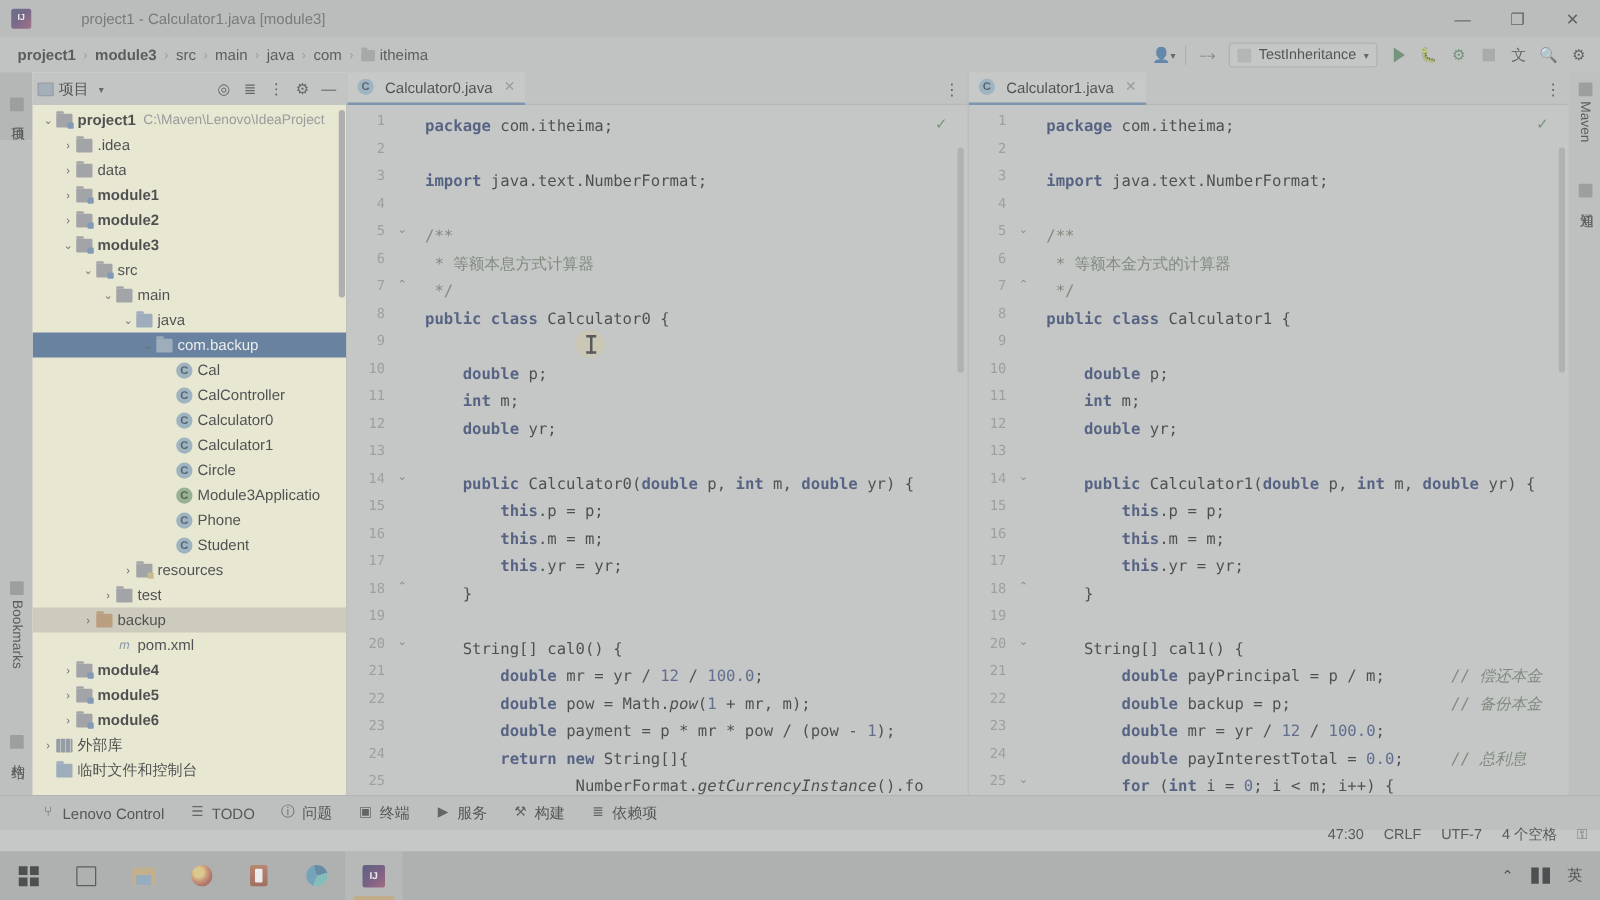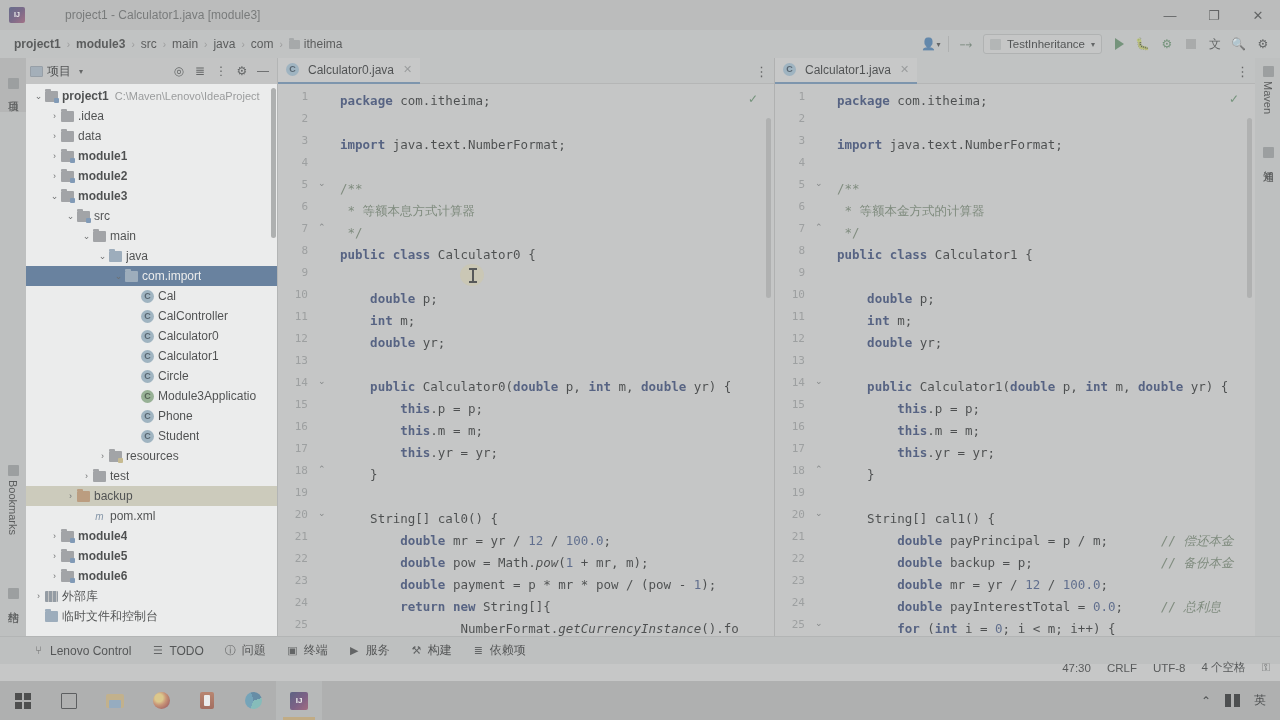--- a/index.html
+++ b/index.html
@@ -95,21 +95,21 @@
     writing-mode: vertical-rl; text-orientation: mixed;
     font-size: 11px; color: #2f3234; text-align: center;
     display: flex; align-items: center; justify-content: center; gap: 4px;
   }
   .vtab.sel { background: #b0b2b2; }
   .vicon { width: 11px; height: 11px; background: #8d9194; border-radius: 1px; flex: none; }
 
   
   .project-panel {
     position: absolute; left: 26px; top: 58px; width: 252px; height: 578px;
-    background: #ffffff; border-right: 1px solid #aeb0b0;
+    background: #fef9c3; border-right: 1px solid #aeb0b0;
   }
   .pp-header {
     height: 26px; display: flex; align-items: center; padding: 0 4px;
     background: #c4c6c6;
   }
   .pp-title { font-size: 12px; color: #23262a; margin-left: 4px; }
   .pp-icon-blue {
     width: 13px; height: 11px; background: #8fa9c4; border: 1px solid #7e93a8; border-radius: 1px;
   }
   .pp-tools { margin-left: auto; display: flex; align-items: center; gap: 1px; }
@@ -455,21 +455,21 @@
           <span class="lbl">main</span>
         </div>
         <div class="node" style="padding-left: 70px;">
           <span class="arrow">⌄</span>
           <span class="ficon blue"></span>
           <span class="lbl">java</span>
         </div>
         <div class="node sel" style="padding-left: 86px;">
           <span class="arrow">⌄</span>
           <span class="ficon blue"></span>
-          <span class="lbl">com.import</span>
+          <span class="lbl">com.backup</span>
         </div>
         <div class="node" style="padding-left: 102px;">
           <span class="arrow"></span>
           <span class="cicon">C</span>
           <span class="lbl">Cal</span>
         </div>
         <div class="node" style="padding-left: 102px;">
           <span class="arrow"></span>
           <span class="cicon">C</span>
           <span class="lbl">CalController</span>
@@ -692,21 +692,21 @@
     </div>
     <div class="bb-item">
       <span class="bb-ico">≣</span>
       <span>依赖项</span>
     </div>
   </div>
 
   <div class="statusbar">
     <span class="sb-item">47:30</span>
     <span class="sb-item">CRLF</span>
-    <span class="sb-item">UTF-8</span>
+    <span class="sb-item">UTF-7</span>
     <span class="sb-item">4 个空格</span>
     <span class="sb-item lock-ico">⚿</span>
   </div>
 
   <div class="taskbar">
     <div class="tb-app">
         <span class="win-ico"></span>
       </div>
     <div class="tb-app">
         <span class="task-ico"></span>

